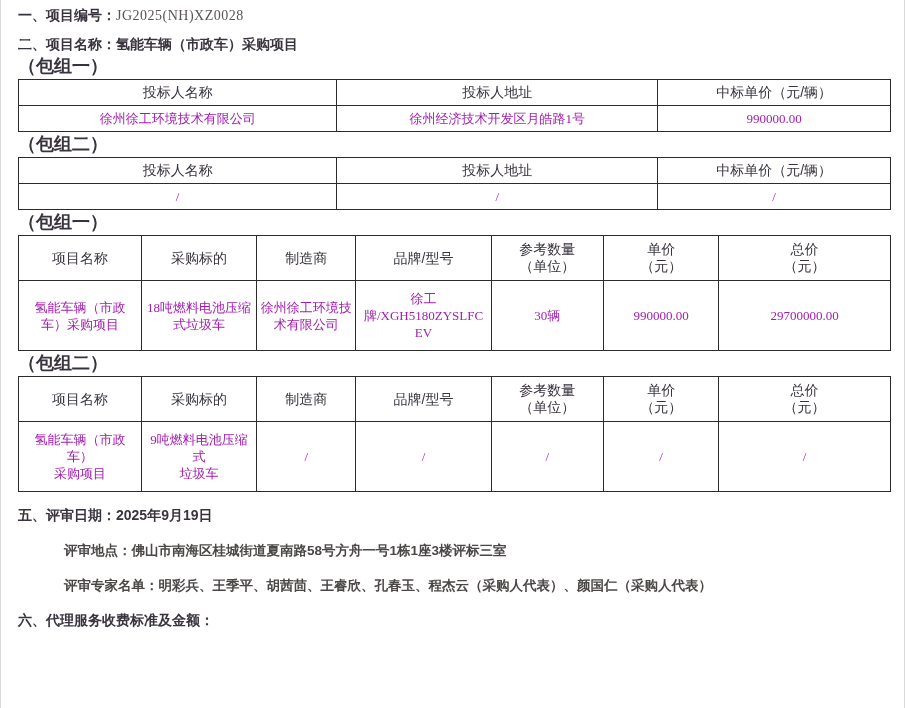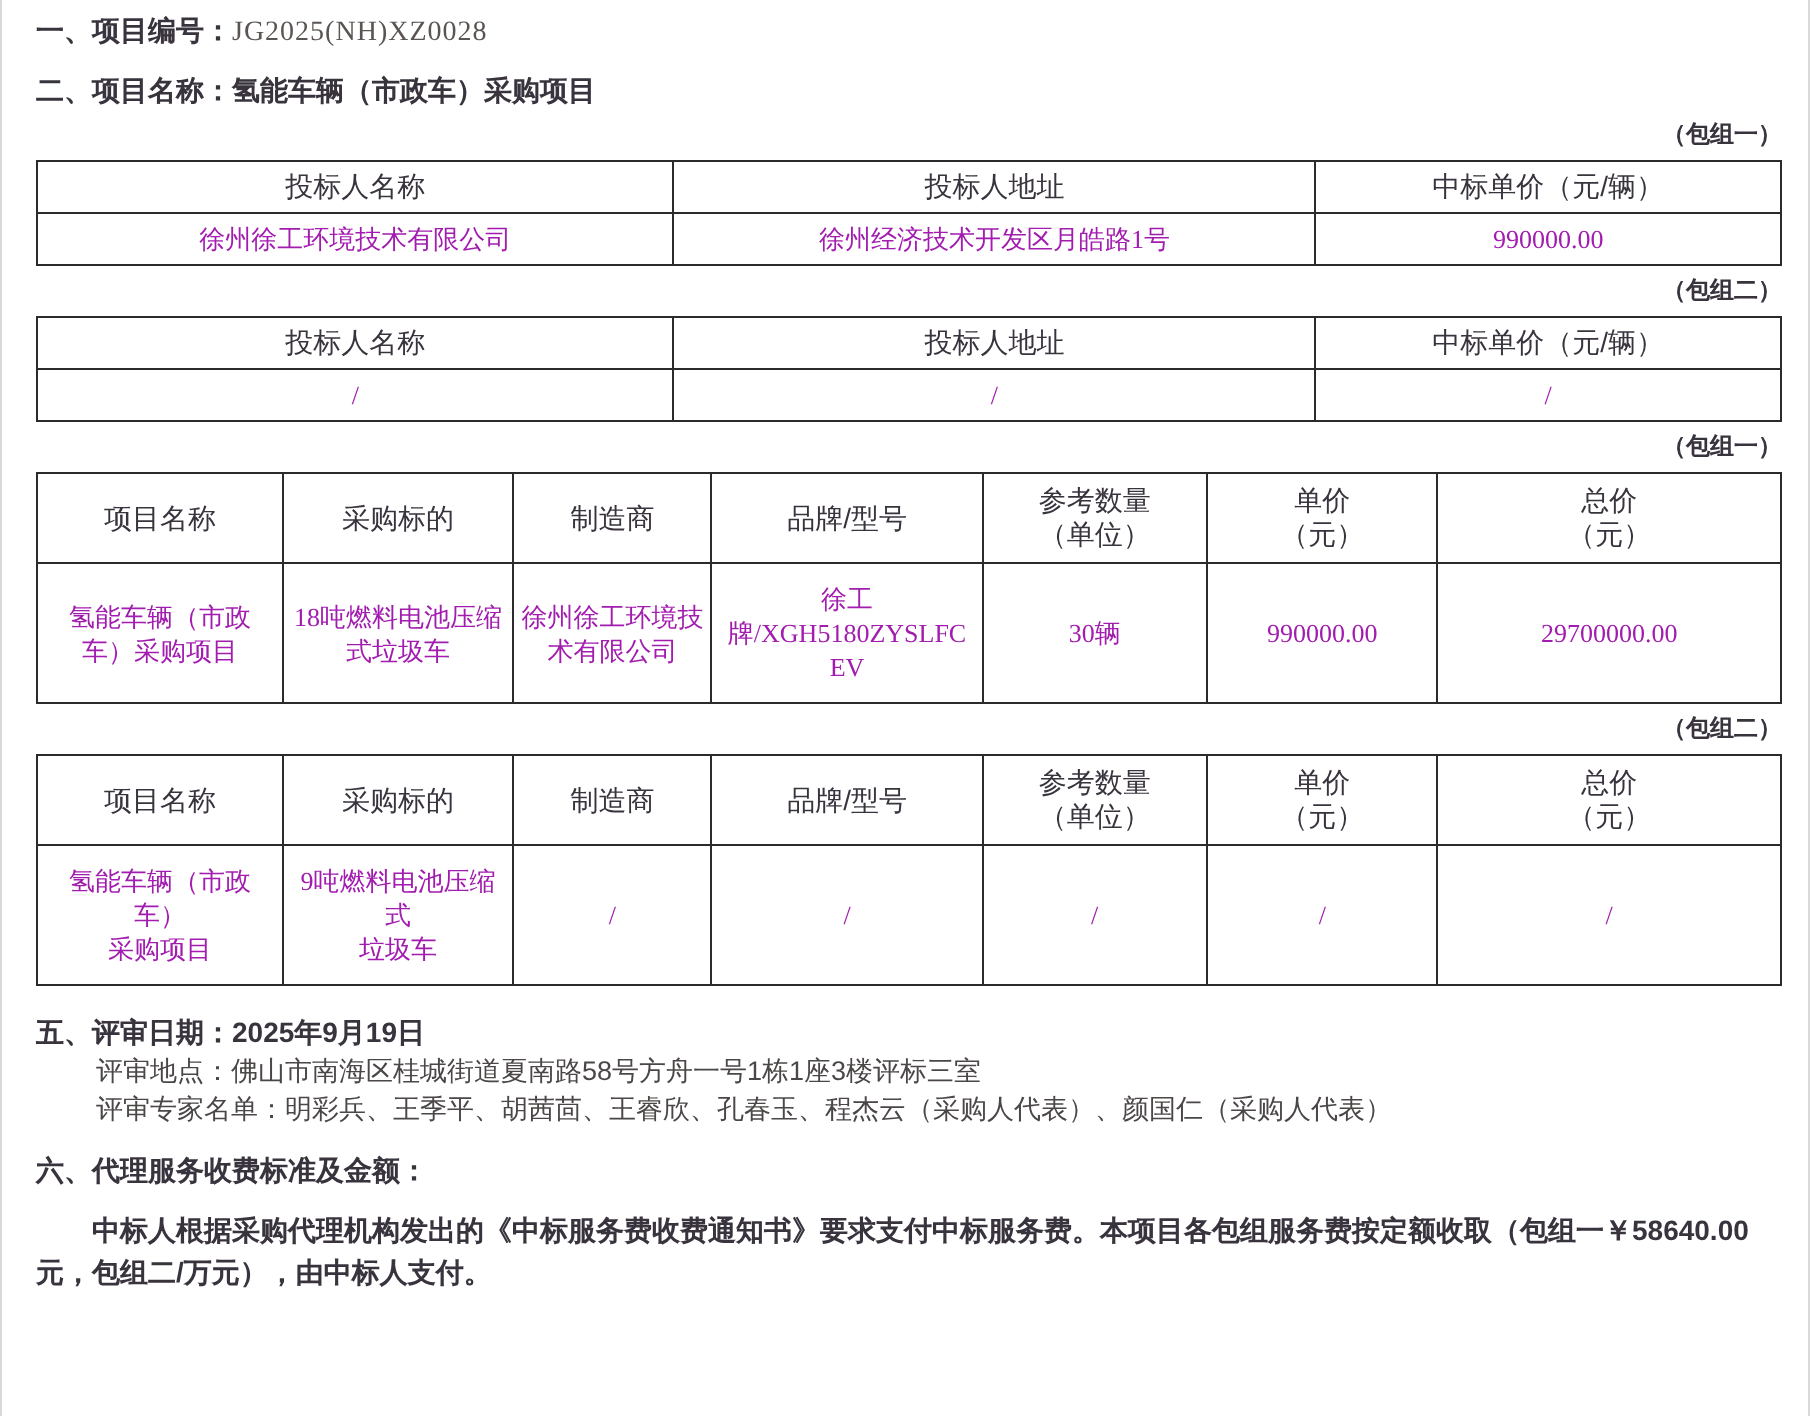--- a/index.html
+++ b/index.html
@@ -19,21 +19,21 @@
   .h-line { font-size:14px; font-weight:bold; color:#39333e; line-height:19px; margin:0; }
   .m-top8  { margin-top:8px; }
   .m-top10 { margin-top:10px; }
   .m-top12 { margin-top:12px; }
   .m-top14 { margin-top:14px; }
   .val-serif {
     font-family:"Liberation Serif", serif;
     font-weight:normal; color:#5a5552; letter-spacing:0.5px;
   }
   .caption {
-    text-align:right; font-size:12px; font-weight:bold; color:#39333e;
+    text-align:left; font-size:18px; font-weight:bold; color:#39333e;
     line-height:19px; margin:3px 0 3px;
   }
   table {
     width:100%; border-collapse:collapse; table-layout:fixed;
     background:#fff;
   }
   th, td {
     border:1px solid #2b2b2b; text-align:center; vertical-align:middle;
     overflow:hidden;
   }
@@ -42,21 +42,21 @@
     padding:4px 3px; line-height:17px; white-space:pre-line;
   }
   td {
     font-family:"Liberation Serif", serif;
     font-size:13px; color:#a21caf;
     padding:4px 3px; line-height:17px; white-space:pre-line;
   }
   .t-subject td { padding:9px 3px; }
   .t-subject th { padding:5px 3px; }
   .plain {
-    font-size:13.5px; color:#4c4747; line-height:19px; margin:0; font-weight:normal;
+    font-size:13.5px; color:#4c4747; line-height:19px; margin:16px; font-weight:bold;
   }
   .indent30 { padding-left:30px; }
   .fee-body {
     font-size:14px; font-weight:bold; color:#39333e; line-height:21px;
     text-indent:2em; margin:10px 0 0;
   }
 </style>
 </head>
 <body>
 
@@ -195,15 +195,14 @@
   <p class="h-line m-top14">
     <span>五、评审日期：</span><span>2025年9月19日</span>
   </p>
 
   <p class="plain indent30 m-top12">评审地点：佛山市南海区桂城街道夏南路58号方舟一号1栋1座3楼评标三室</p>
 
   <p class="plain indent30 m-top10">评审专家名单：明彩兵、王季平、胡茜茴、王睿欣、孔春玉、程杰云（采购人代表）、颜国仁（采购人代表）</p>
 
   <p class="h-line m-top12">六、代理服务收费标准及金额：</p>
 
-  <p class="fee-body">中标人根据采购代理机构发出的《中标服务费收费通知书》要求支付中标服务费。本项目各包组服务费按定额收取（包组一￥58640.00元，包组二/万元），由中标人支付。</p>
 
 </div>
 
 </body></html>

